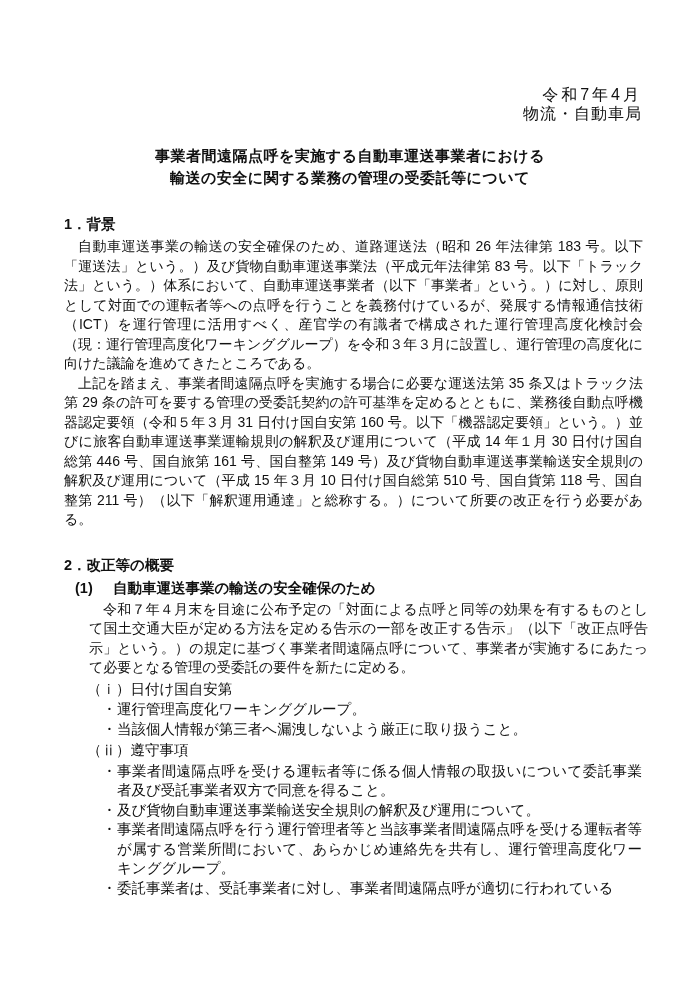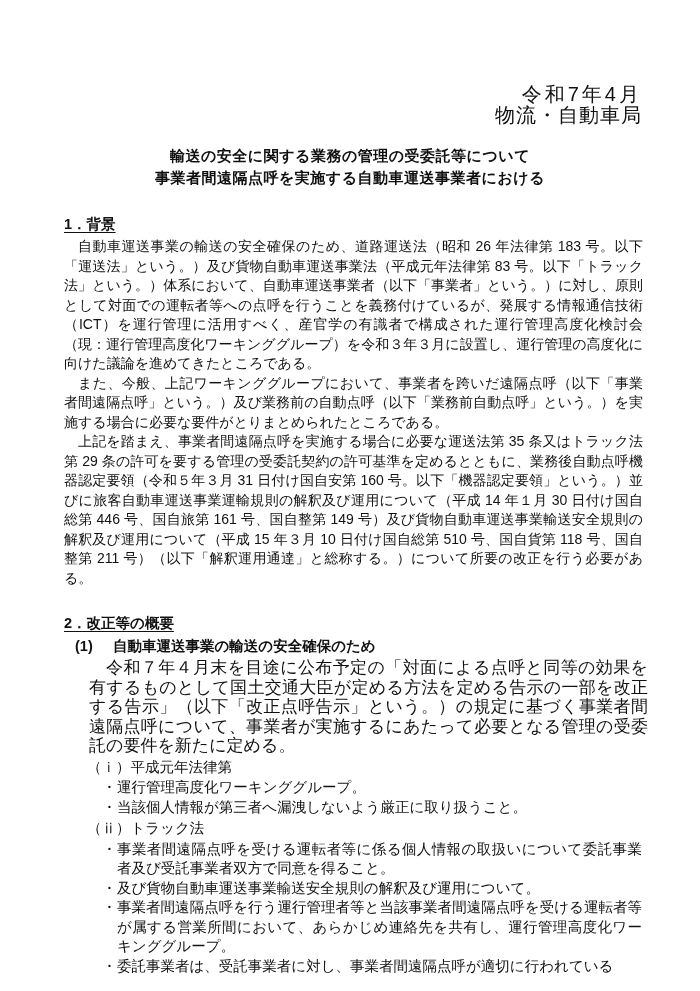--- a/index.html
+++ b/index.html
@@ -15,45 +15,44 @@
     background: #ffffff;
     color: #111111;
     font-family: "Liberation Sans", sans-serif;
     overflow: hidden;
     box-sizing: border-box;
   }
   
   .doc-header {
     padding: 84px 58px 0 0;
     text-align: right;
-    font-size: 20px;
+    font-size: 16px;
     line-height: 21px;
   }
   .doc-header .date-line { letter-spacing: 3px; }
-  .doc-header .bureau-line { letter-spacing: 1px; }
+  .doc-header .bureau-line { letter-spacing: 1px; font-family: Liberation Mono, monospace; }
 
   
   .doc-title {
     margin-top: 19px;
     text-align: center;
     font-weight: bold;
     font-size: 15px;
     line-height: 22px;
     letter-spacing: 0.5px;
   }
 
   
   .sec-heading {
     margin: 25px 0 3px 64px;
     font-weight: bold;
     font-size: 14.5px;
     line-height: 20px;
   }
   .sec-heading .underlined {
-    text-decoration: underline;
     text-underline-offset: 3px;
   }
 
   
   .body-para {
     margin: 0 57px 0 64px;
     font-size: 14px;
     line-height: 19.5px;
     text-indent: 1em;
     text-align: justify;
@@ -65,21 +64,21 @@
     margin: 3px 0 2px 75px;
     font-weight: bold;
     font-size: 14.5px;
     line-height: 20px;
   }
   .sub-heading .sub-number {
     flex: 0 0 38px;
   }
   .sub-para {
     margin: 0 52px 0 89px;
-    font-size: 17px;
+    font-size: 14px;
     line-height: 19.5px;
     text-indent: 1em;
     text-align: justify;
   }
   .item-label {
     margin: 2px 0 1px 87px;
     font-size: 14.5px;
     line-height: 19.5px;
   }
   .bullet-list {
@@ -102,56 +101,55 @@
 <body>
 
 <div class="page">
 
   <div class="doc-header">
     <div class="date-line">令和7年4月</div>
     <div class="bureau-line">物流・自動車局</div>
   </div>
 
   <div class="doc-title">
+    <div>事業者間遠隔点呼を実施する自動車運送事業者における</div>
     <div>輸送の安全に関する業務の管理の受委託等について</div>
-    <div>事業者間遠隔点呼を実施する自動車運送事業者における</div>
   </div>
 
   <div class="sec-heading">
     <span class="underlined">1．背景</span>
   </div>
 
   <p class="body-para">自動車運送事業の輸送の安全確保のため、道路運送法（昭和 26 年法律第 183 号。以下「運送法」という。）及び貨物自動車運送事業法（平成元年法律第 83 号。以下「トラック法」という。）体系において、自動車運送事業者（以下「事業者」という。）に対し、原則として対面での運転者等への点呼を行うことを義務付けているが、発展する情報通信技術（ICT）を運行管理に活用すべく、産官学の有識者で構成された運行管理高度化検討会（現：運行管理高度化ワーキンググループ）を令和３年３月に設置し、運行管理の高度化に向けた議論を進めてきたところである。</p>
-  <p class="body-para">また、今般、上記ワーキンググループにおいて、事業者を跨いだ遠隔点呼（以下「事業者間遠隔点呼」という。）及び業務前の自動点呼（以下「業務前自動点呼」という。）を実施する場合に必要な要件がとりまとめられたところである。</p>
   <p class="body-para">上記を踏まえ、事業者間遠隔点呼を実施する場合に必要な運送法第 35 条又はトラック法第 29 条の許可を要する管理の受委託契約の許可基準を定めるとともに、業務後自動点呼機器認定要領（令和５年３月 31 日付け国自安第 160 号。以下「機器認定要領」という。）並びに旅客自動車運送事業運輸規則の解釈及び運用について（平成 14 年１月 30 日付け国自総第 446 号、国自旅第 161 号、国自整第 149 号）及び貨物自動車運送事業輸送安全規則の解釈及び運用について（平成 15 年３月 10 日付け国自総第 510 号、国自貨第 118 号、国自整第 211 号）（以下「解釈運用通達」と総称する。）について所要の改正を行う必要がある。</p>
 
   <div class="sec-heading">
     <span class="underlined">2．改正等の概要</span>
   </div>
 
   <div class="sub-heading">
     <span class="sub-number">(1)</span>
     <span class="sub-title">自動車運送事業の輸送の安全確保のため</span>
   </div>
 
   <p class="sub-para">令和７年４月末を目途に公布予定の「対面による点呼と同等の効果を有するものとして国土交通大臣が定める方法を定める告示の一部を改正する告示」（以下「改正点呼告示」という。）の規定に基づく事業者間遠隔点呼について、事業者が実施するにあたって必要となる管理の受委託の要件を新たに定める。</p>
 
-  <div class="item-label">（ｉ）平成元年法律第</div>
+  <div class="item-label">（ｉ）日付け国自安第</div>
   <div class="bullet-list">
     <div class="bullet-row">
       <span class="bullet-marker">・</span>
       <span class="bullet-text">運行管理高度化ワーキンググループ。</span>
     </div>
     <div class="bullet-row">
       <span class="bullet-marker">・</span>
       <span class="bullet-text">当該個人情報が第三者へ漏洩しないよう厳正に取り扱うこと。</span>
     </div>
   </div>
 
-  <div class="item-label">（ⅱ）トラック法</div>
+  <div class="item-label">（ⅱ）遵守事項</div>
   <div class="bullet-list">
     <div class="bullet-row">
       <span class="bullet-marker">・</span>
       <span class="bullet-text">事業者間遠隔点呼を受ける運転者等に係る個人情報の取扱いについて委託事業者及び受託事業者双方で同意を得ること。</span>
     </div>
     <div class="bullet-row">
       <span class="bullet-marker">・</span>
       <span class="bullet-text">及び貨物自動車運送事業輸送安全規則の解釈及び運用について。</span>
     </div>
     <div class="bullet-row">

